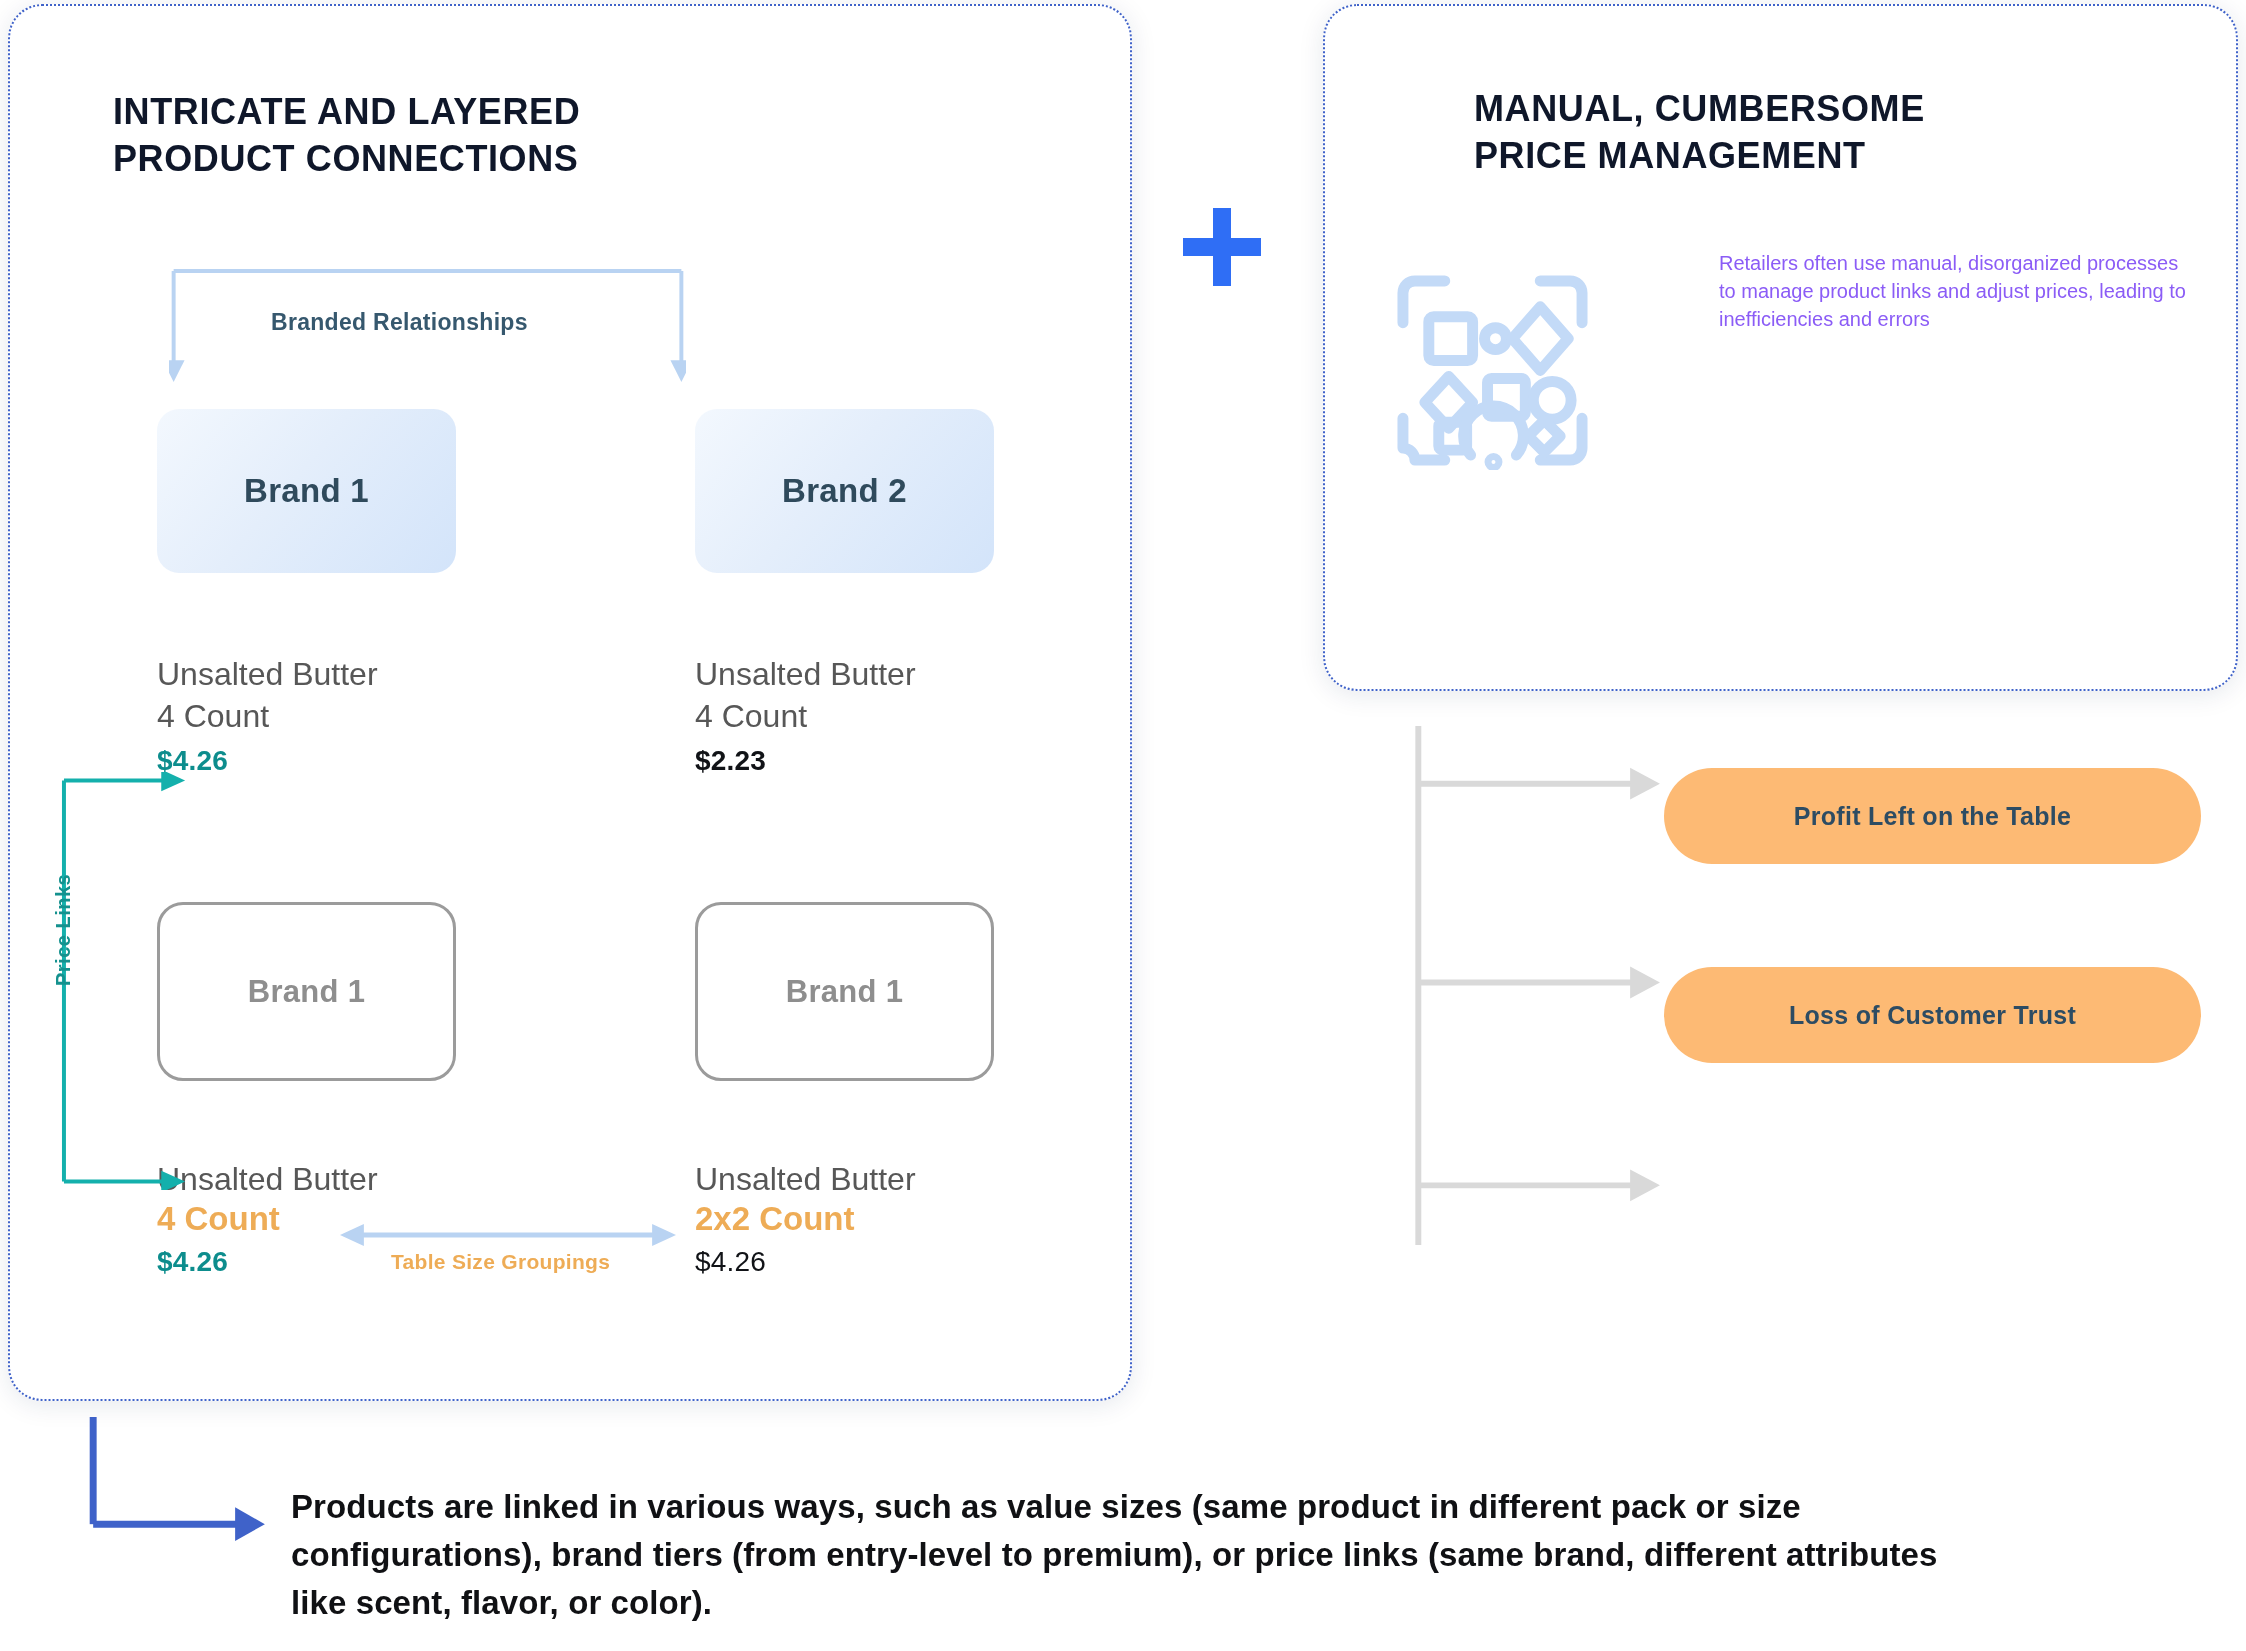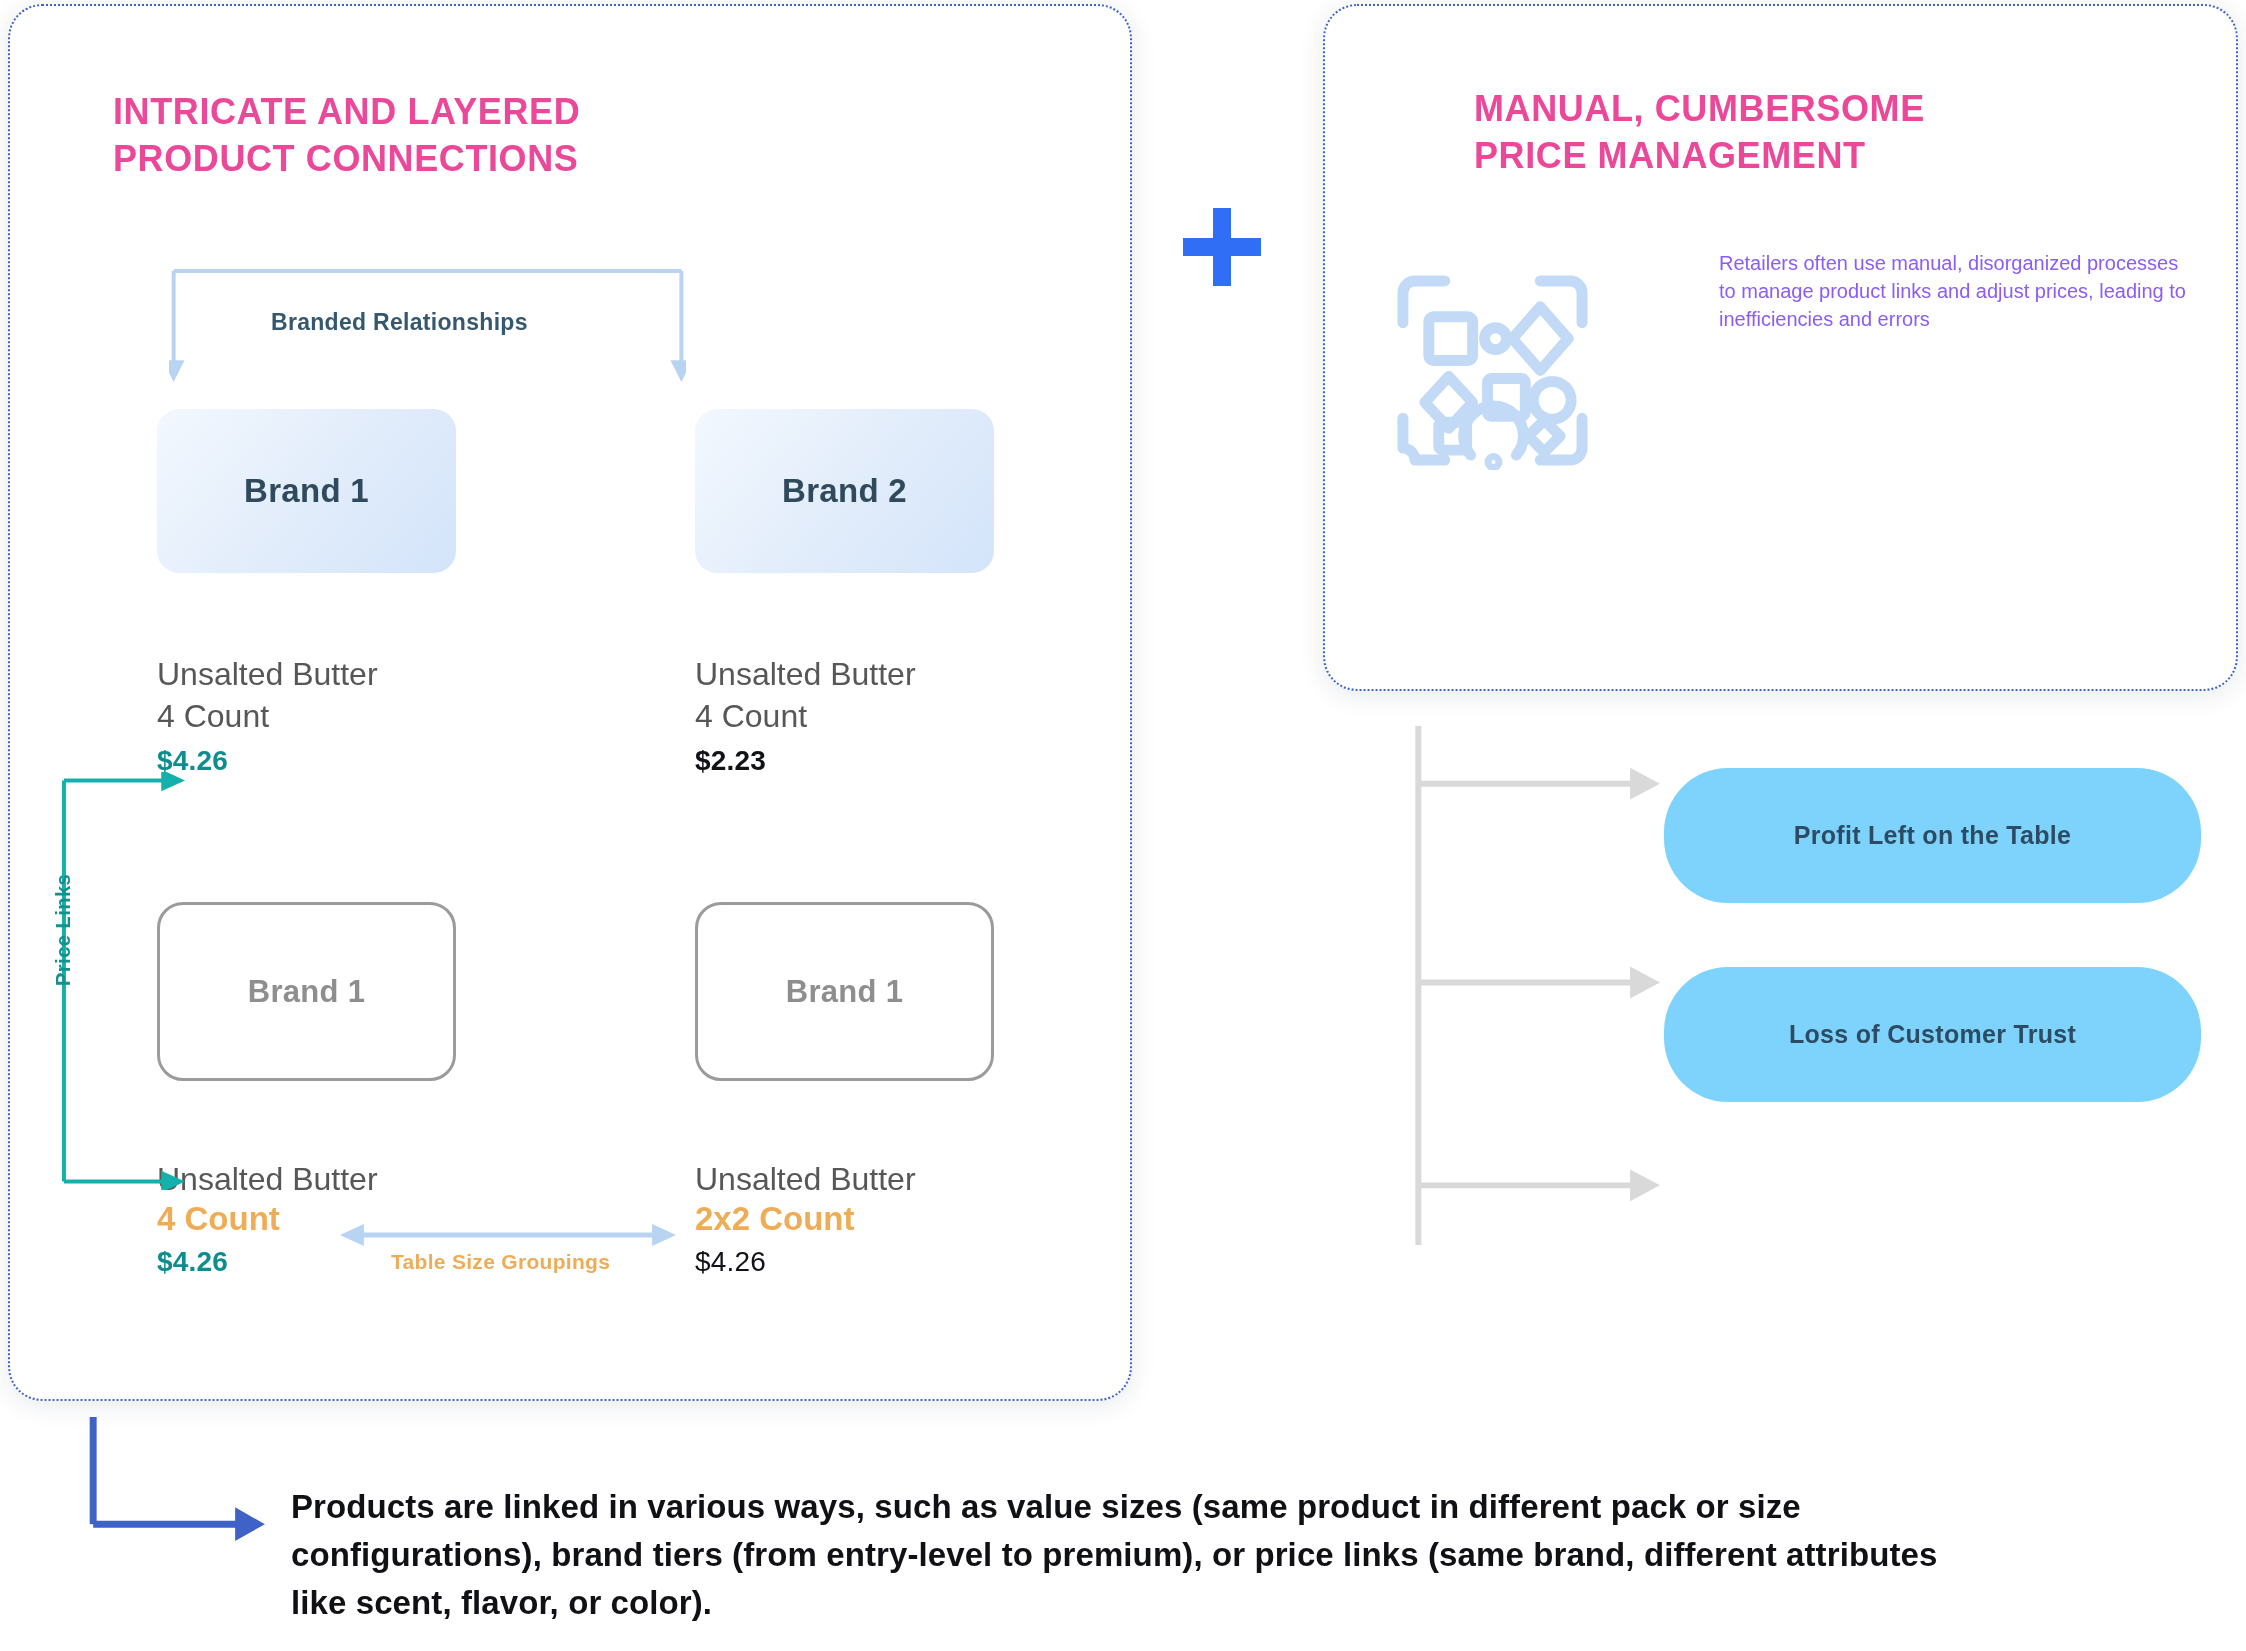--- a/index.html
+++ b/index.html
@@ -22,21 +22,21 @@
   #left-card  { left: 8px;    top: 4px;   width: 1124px; height: 1397px; }
   #right-card { left: 1323px; top: 4px;   width: 915px;  height: 687px;  }
 
   
   .card-title {
     position: absolute;
     font-weight: 800;
     font-size: 36px;
     letter-spacing: 0.6px;
     line-height: 1.30;
-    color: #ec4899;
+    color: #0f172a;
   }
   #left-title  { left: 103px; top: 83px; }
   #right-title { left: 149px; top: 80px; }
 
   
   #bracket { position: absolute; left: 159px; top: 261px; width: 517px; height: 119px; }
 
   .lbl-branded {
     position: absolute; left: 261px; top: 303px;
     font-size: 23px; font-weight: 800; letter-spacing: 0.3px;
@@ -117,22 +117,22 @@
     position: absolute; left: 1719px; top: 249px; width: 468px;
     font-size: 20px; line-height: 1.40; color: #8b5cf6; font-weight: 400;
   }
 
   
   #conseq-lines { position: absolute; left: 1413px; top: 722px; width: 299px; height: 527px; }
 
   .pill {
     position: absolute;
     left: 1664px;
-    width: 537px; height: 135px;
-    background: #7dd3fc;
+    width: 537px; height: 96px;
+    background: #fdba74;
     border-radius: 64px;
     display: flex; align-items: center; justify-content: center;
   }
   .pill span {
     font-size: 25px; font-weight: 800; color: #2d4c63; letter-spacing: 0.3px;
   }
   #pill-0 { top: 768px; }
   #pill-1 { top: 967px; }
   #pill-2 { top: 1174px; }
 

